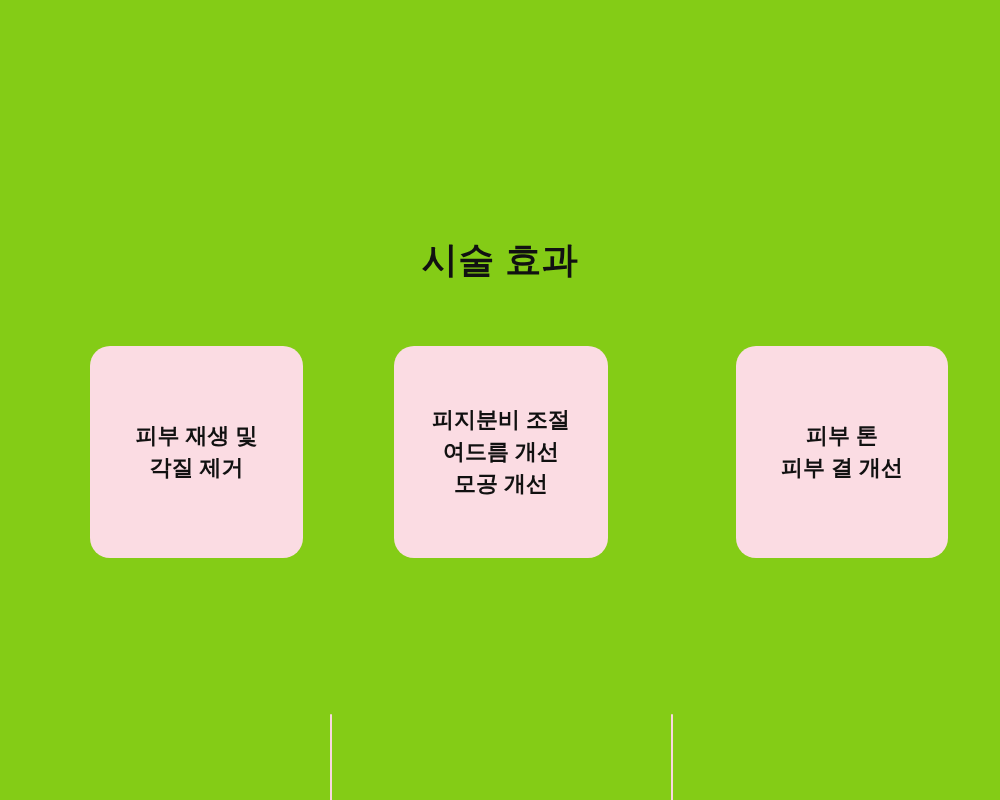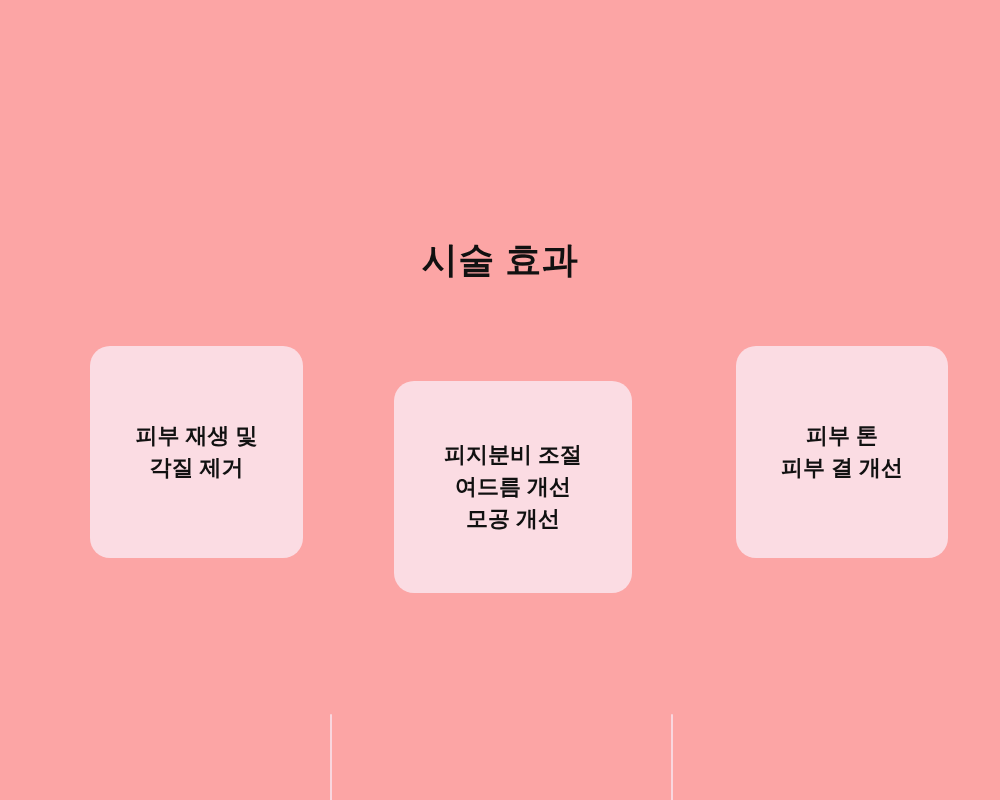--- a/index.html
+++ b/index.html
@@ -14,21 +14,21 @@
     font-family: "Liberation Sans", "DejaVu Sans", sans-serif;
     overflow: hidden;
     position: relative;
   }
 
   
   .slide {
     position: relative;
     width: 1000px;
     height: 800px;
-    background: #fca5a5;
+    background: #84cc16;
     box-sizing: border-box;
   }
 
   
   .section-title {
     position: absolute;
     left: 0;
     top: 238px;
     width: 1000px;
     text-align: center;
@@ -55,21 +55,21 @@
     height: 212px;
     background: #fbdce3;
     border-radius: 20px;
     display: flex;
     align-items: center;
     justify-content: center;
     box-sizing: border-box;
   }
 
   .effect-card.card-1 { left: 52px;  width: 213px; margin-left: 38px; }
-  .effect-card.card-2 { left: 394px; width: 238px; margin-top: 35px; }
+  .effect-card.card-2 { left: 394px; width: 214px; }
   .effect-card.card-3 { left: 736px; width: 212px; }
 
   .card-text {
     font-size: 22px;
     font-weight: bold;
     color: #111111;
     text-align: center;
     line-height: 1.46;
     white-space: pre-line;
     padding: 0 8px;

